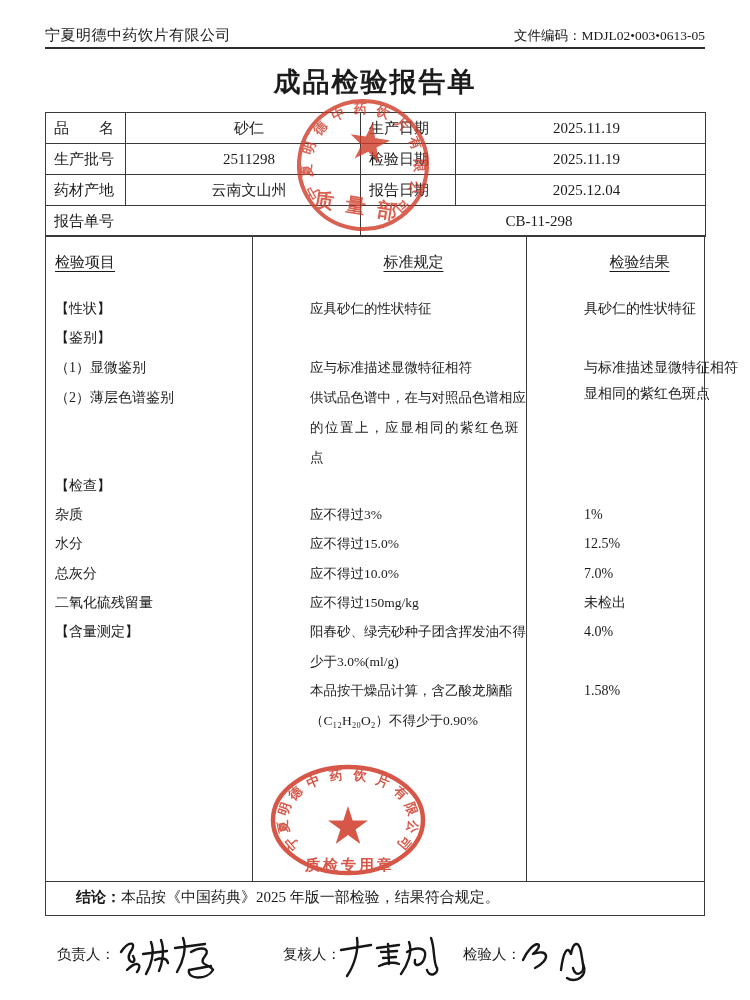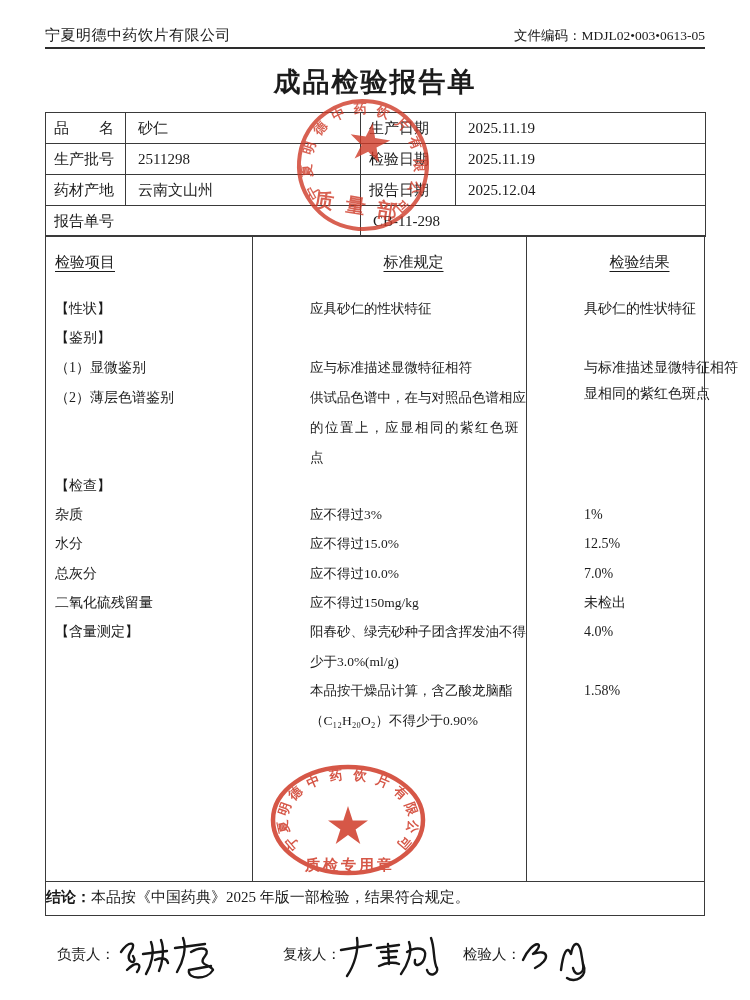--- a/index.html
+++ b/index.html
@@ -10,33 +10,33 @@
   
   .header{position:absolute;top:26px;left:45px;width:660px;display:flex;justify-content:space-between;align-items:baseline;}
   .company{font-size:15px;letter-spacing:.5px;}
   .doccode{font-size:13.5px;}
   .rule{position:absolute;top:47px;left:45px;width:660px;border-top:2px solid #2d2d2d;}
   
   .title{position:absolute;top:64px;left:0;width:750px;text-align:center;font-size:27px;font-weight:bold;letter-spacing:2px;}
   
   .info-table{position:absolute;top:112px;left:45px;width:660px;border-collapse:collapse;table-layout:fixed;}
   .info-table td{border:1.6px solid #3a3a3a;height:30px;font-size:15px;padding:0 0 0 8px;white-space:nowrap;overflow:visible;}
-  .info-table td.val{padding-left:12px;}
+  .info-table td.val{padding-left:12px;text-align:center;}
   
   .main-table{position:absolute;top:235px;left:45px;width:660px;height:647px;border:1.6px solid #3a3a3a;box-sizing:border-box;display:flex;gap:48px;}
   .mcol{position:relative;box-sizing:border-box;height:100%;}
   .mcol1{width:207px;border-right:1.6px solid #3a3a3a;}
   .mcol2{width:226px;border-right:1.6px solid #3a3a3a;}
   .mcol3{flex:1;}
   .mhead{position:absolute;top:17px;left:0;width:100%;text-align:center;font-size:15px;text-decoration:underline;text-underline-offset:4px;}
   .mcol1 .mhead{text-align:left;padding-left:9px;width:auto;}
   .tline{position:absolute;left:9px;height:20px;line-height:20px;font-size:14px;white-space:nowrap;}
   .mcol2 .tline{font-size:13.5px;}
   
-  .conclusion{position:absolute;top:882px;left:45px;width:660px;height:34px;border:1.6px solid #3a3a3a;border-top:none;box-sizing:border-box;font-size:15px;line-height:30px;}
+  .conclusion{position:absolute;top:882px;left:45px;width:660px;height:34px;border:1.6px solid #3a3a3a;border-top:none;box-sizing:border-box;font-size:15px;line-height:30px;padding-left:30px;}
   .conc-label{font-weight:bold;}
   
   .signatures{position:absolute;top:930px;left:45px;width:660px;height:62px;}
   .sig-label{position:absolute;font-size:14.5px;top:15px;}
   .sig-svg{position:absolute;top:0;}
   .sig-svg path{stroke:#161616;stroke-width:2.4;fill:none;stroke-linecap:round;stroke-linejoin:round;}
   
   .stamp{position:absolute;pointer-events:none;}
   .stamp text{font-weight:bold;font-family:inherit;}
   #stampTop{left:285px;top:88px;width:160px;height:160px;opacity:.8;}

